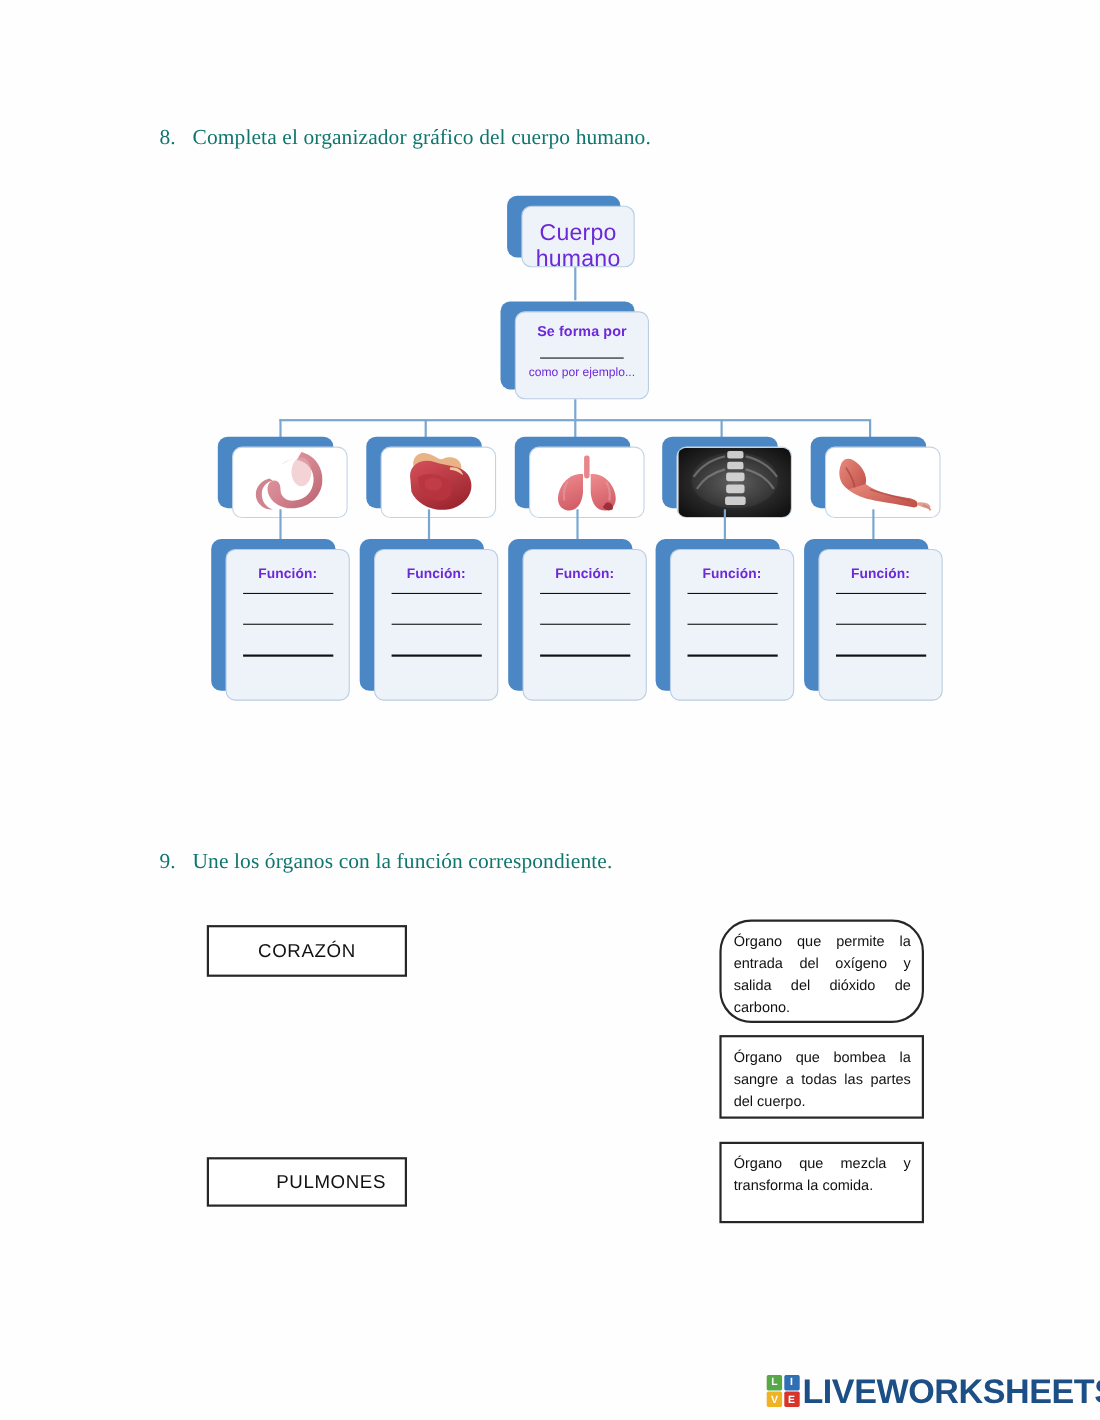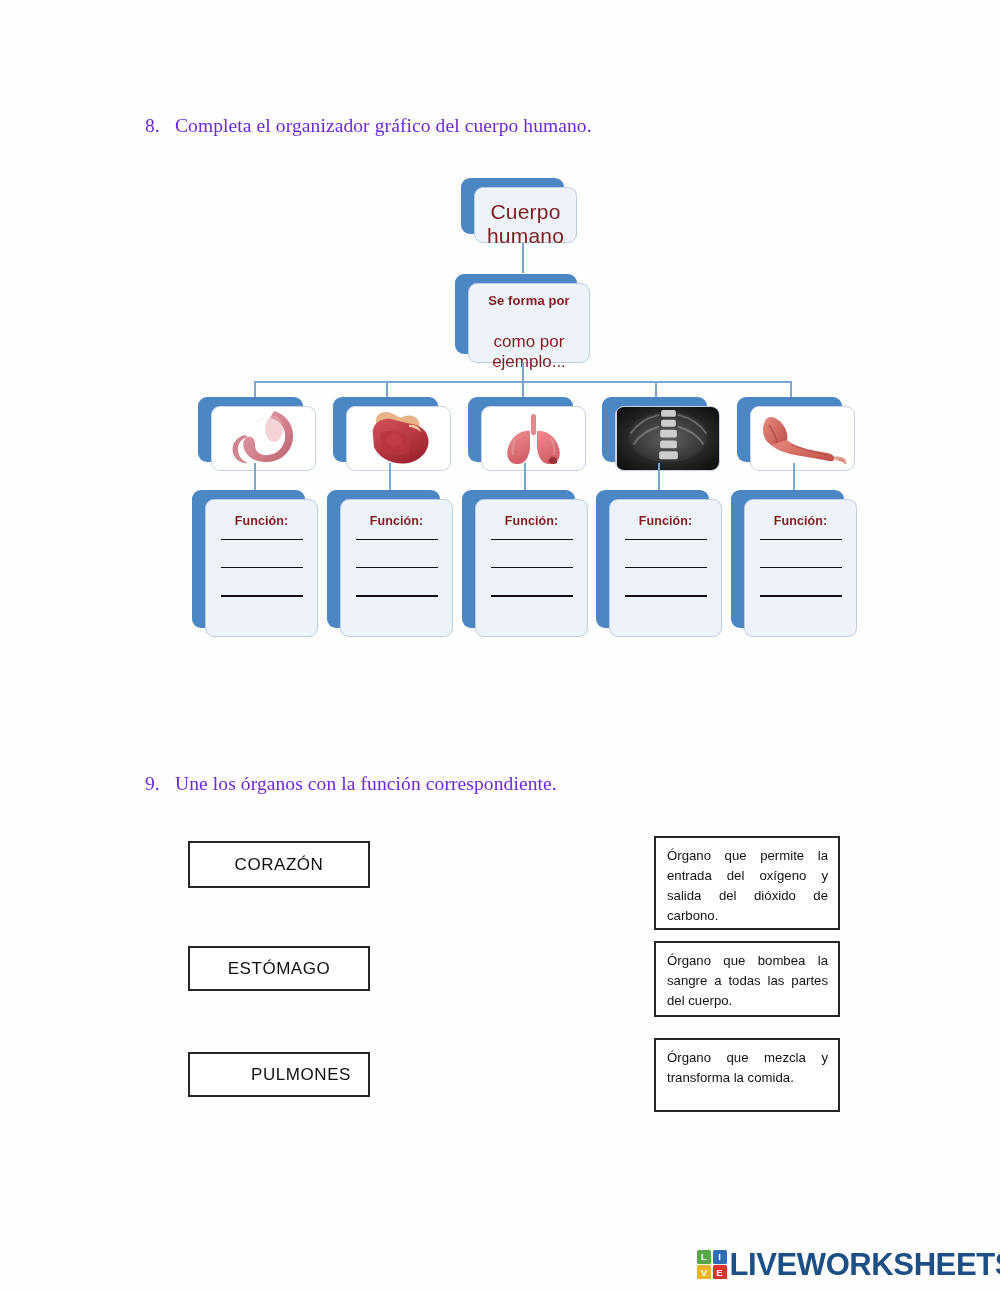--- a/index.html
+++ b/index.html
@@ -19,21 +19,21 @@
     position: absolute;
     inset: 0;
     background: #fefefe;
   }
 
   
   .question {
     position: absolute;
     font-family: "Liberation Serif", serif;
     font-size: 19.5px;
-    color: #6d28d9;
+    color: #0f766e;
     white-space: nowrap;
     letter-spacing: .1px;
   }
   .q-num {
     display: inline-block;
     width: 30px;
   }
 
   
   #organizer {
@@ -78,21 +78,21 @@
     align-items: center;
   }
   .card.photo .face {
     background: #ffffff;
     border-color: #c3d3e5;
     justify-content: center;
     overflow: hidden;
   }
   .card .face .label {
     font-family: "Liberation Sans", sans-serif;
-    color: #7f1d1d;
+    color: #6d28d9;
     text-align: center;
     line-height: 1.16;
   }
 
   
   #card-root .label {
     font-size: 21px;
     margin-top: 12px;
     letter-spacing: .2px;
   }
@@ -102,21 +102,21 @@
     margin-top: 9px;
     letter-spacing: .1px;
   }
   #card-formed .blankline {
     width: 76px;
     height: 1.4px;
     background: #111;
     margin: 17px 0 7px 0;
   }
   #card-formed .label.bot {
-    font-size: 17px;
+    font-size: 11px;
     line-height: 1.2;
   }
 
   
   .card.func .label {
     font-size: 12.5px;
     font-weight: bold;
     margin-top: 14px;
     letter-spacing: .1px;
   }
@@ -419,24 +419,23 @@
           </div>
       </div>
     </div>
   </div>
 
   <div class="question" style="left:145px; top:773px;">
     <span class="q-num">9.</span><span>Une los órganos con la función correspondiente.</span>
   </div>
 
   <div class="organ-box" style="left:188px; top:841px; width:182px; height:47px;">CORAZÓN</div>
-  <div class="organ-box" style="left:188px; top:946px; width:182px; height:45px;">ESTÓMAGO</div>
   <div class="organ-box" style="left:188px; top:1052px; width:182px; height:45px;padding-left:44px;">PULMONES</div>
 
-  <div class="def-box" style="left:654px; top:836px; width:186px; height:94px;">Órgano que permite la entrada del oxígeno y salida del dióxido de carbono.</div>
+  <div class="def-box" style="left:654px; top:836px; width:186px; height:94px;border-radius:29px;">Órgano que permite la entrada del oxígeno y salida del dióxido de carbono.</div>
   <div class="def-box" style="left:654px; top:1038px; width:186px; height:74px;">Órgano que mezcla y transforma la comida.</div>
   <div class="def-box" style="left:654px; top:941px; width:186px; height:76px;">Órgano que bombea la sangre a todas las partes del cuerpo.</div>
 
   <div id="logo">
     <div class="logo-tiles">
       <span class="t-l">L</span>
       <span class="t-i">I</span>
       <span class="t-v">V</span>
       <span class="t-e">E</span>
     </div>

